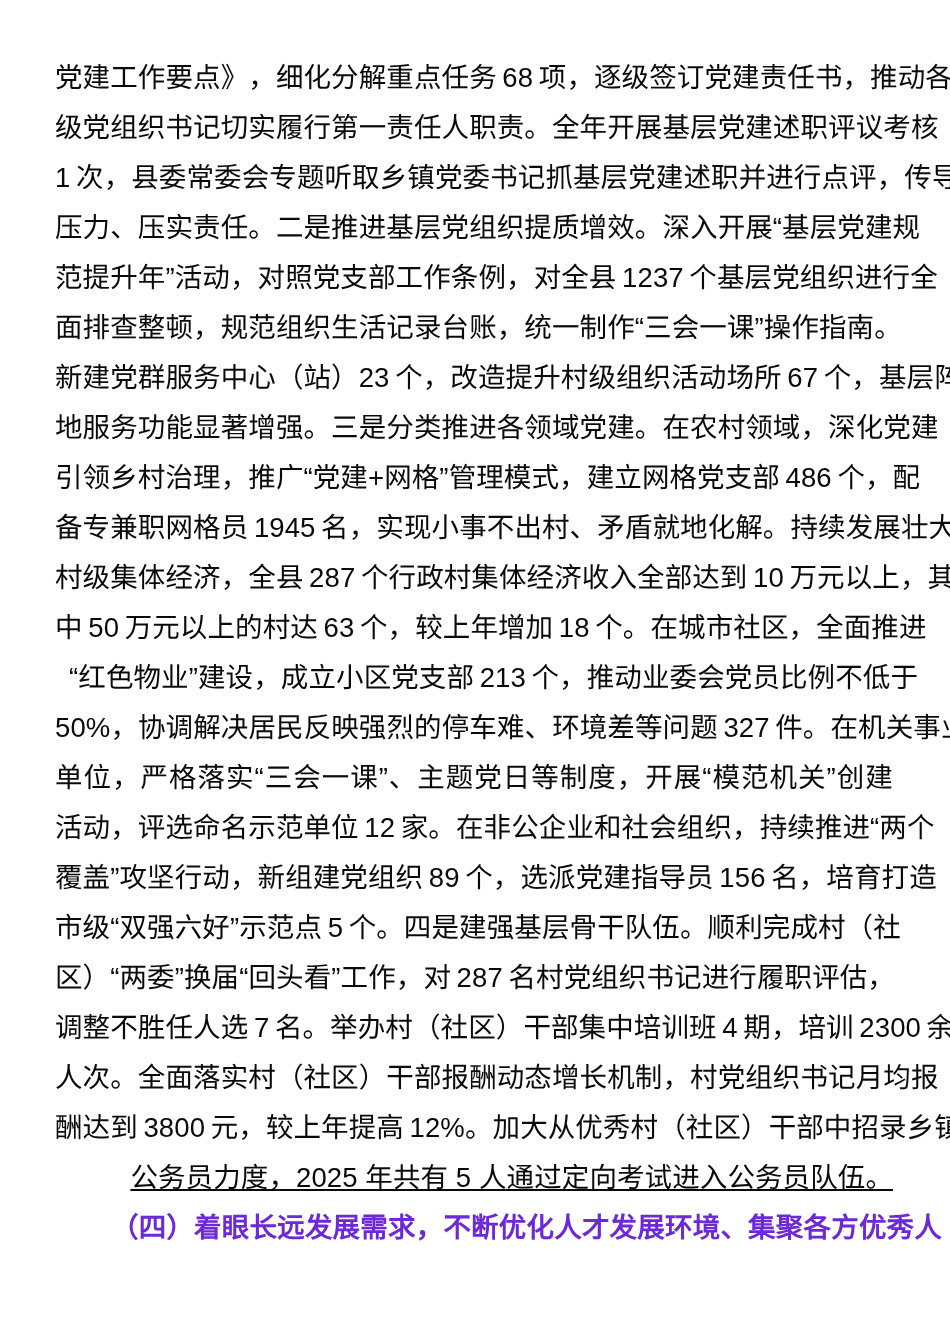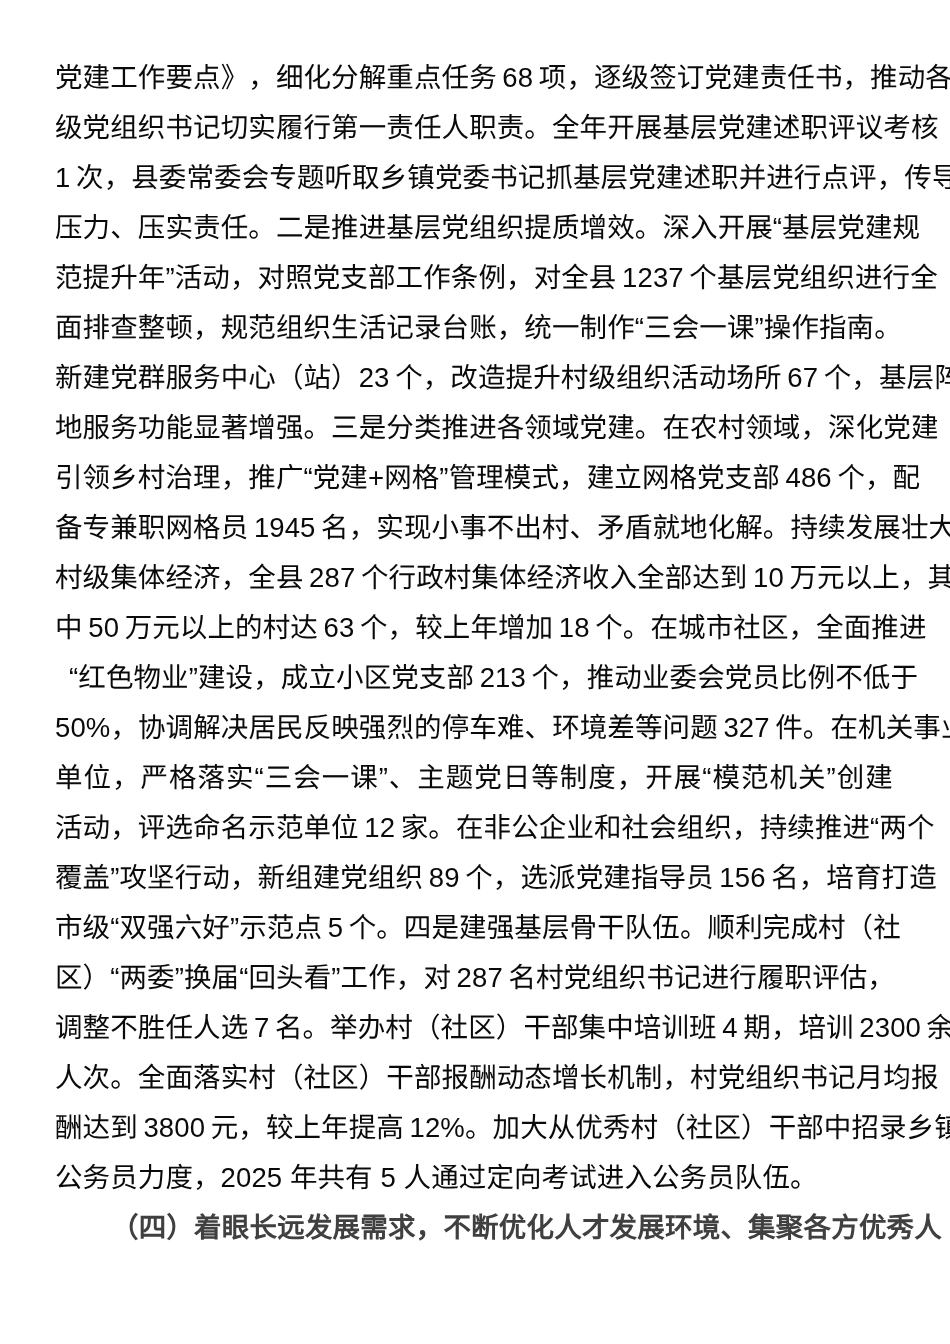--- a/index.html
+++ b/index.html
@@ -47,34 +47,35 @@
     white-space: normal;
   }
 
   .doc-line.justify > span {
     display: inline-block;
   }
 
   
   .doc-line.last {
     display: block;
-    text-align: left;
+    text-align: right;
+    text-decoration: underline;
   }
 
   .doc-line.indent-q {
     padding-left: 14px;
   }
 
   .heading-line {
     height: 50px;
     line-height: 50px;
     font-size: 27.5px;
     font-weight: bold;
     white-space: nowrap;
-    color: #404040;
+    color: #6d28d9;
     padding-left: 56px;
     letter-spacing: 0.2px;
   }
 
   
   .j-char {
     display: inline-block;
   }
 </style>
 </head>

